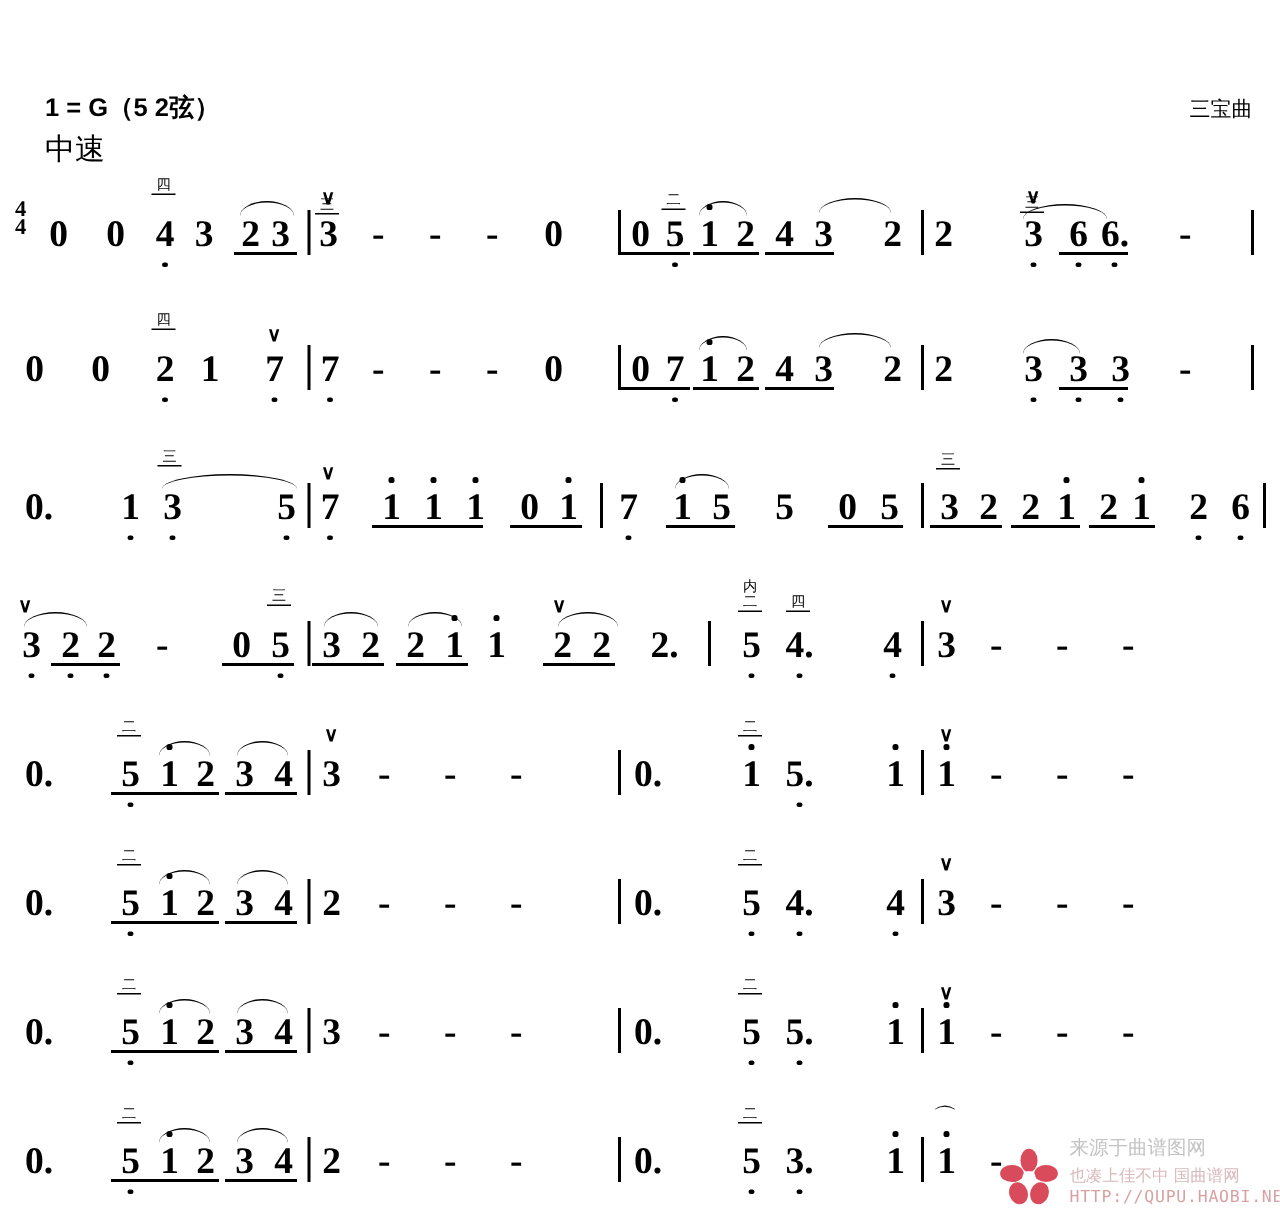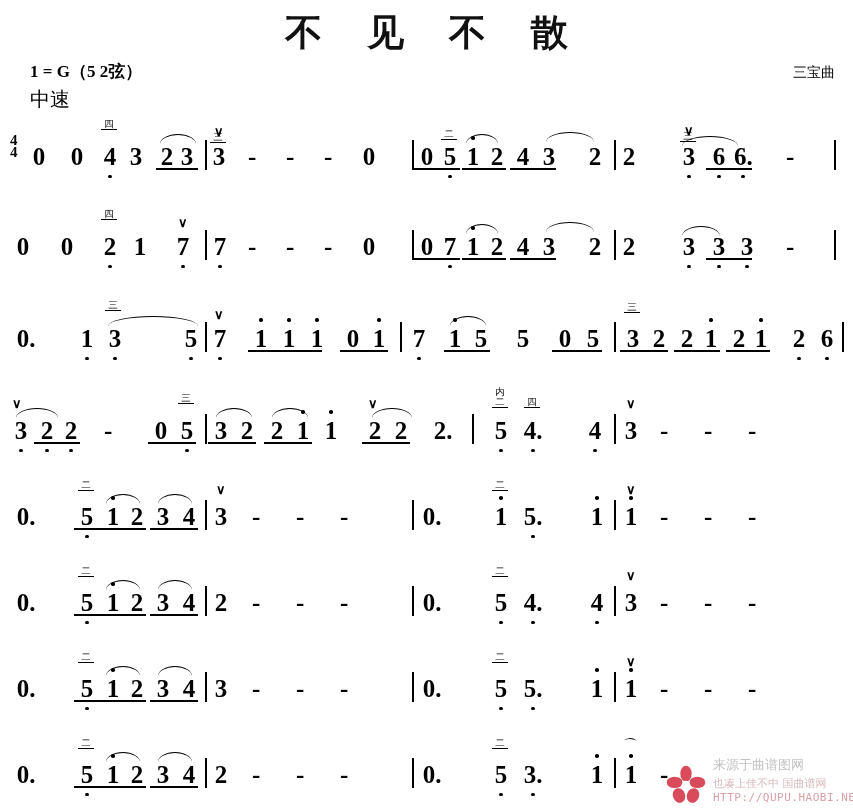--- a/index.html
+++ b/index.html
@@ -32,21 +32,21 @@
     font-size: 37px;
     letter-spacing: 16px;
     text-indent: 16px;
     color: #111;
   }
   
   .key-sig {
     position: absolute;
     top: 60px;
     left: 30px;
-    font-family: Liberation Serif, serif;
+    font-family: Liberation Sans, sans-serif;
     font-weight: bold;
     font-size: 17px;
     white-space: nowrap;
   }
   .tempo {
     position: absolute;
     top: 86px;
     left: 30px;
     font-family: "DejaVu Sans", sans-serif;
     font-size: 20px;
@@ -206,21 +206,20 @@
     top: 14px;
     width: 42px;
     height: 42px;
   }
 </style>
 </head>
 <body>
 
 <div class="sheet">
 
-  <div class="title">不 见 不 散</div>
 
   <div class="key-sig">
     <span>1 = G</span><span>（5 2弦）</span>
   </div>
   <div class="tempo">中速</div>
   <div class="composer">三宝曲</div>
 
   <div class="timesig" style="top:134px;">
     <span class="num">4</span>
     <span class="den">4</span>

